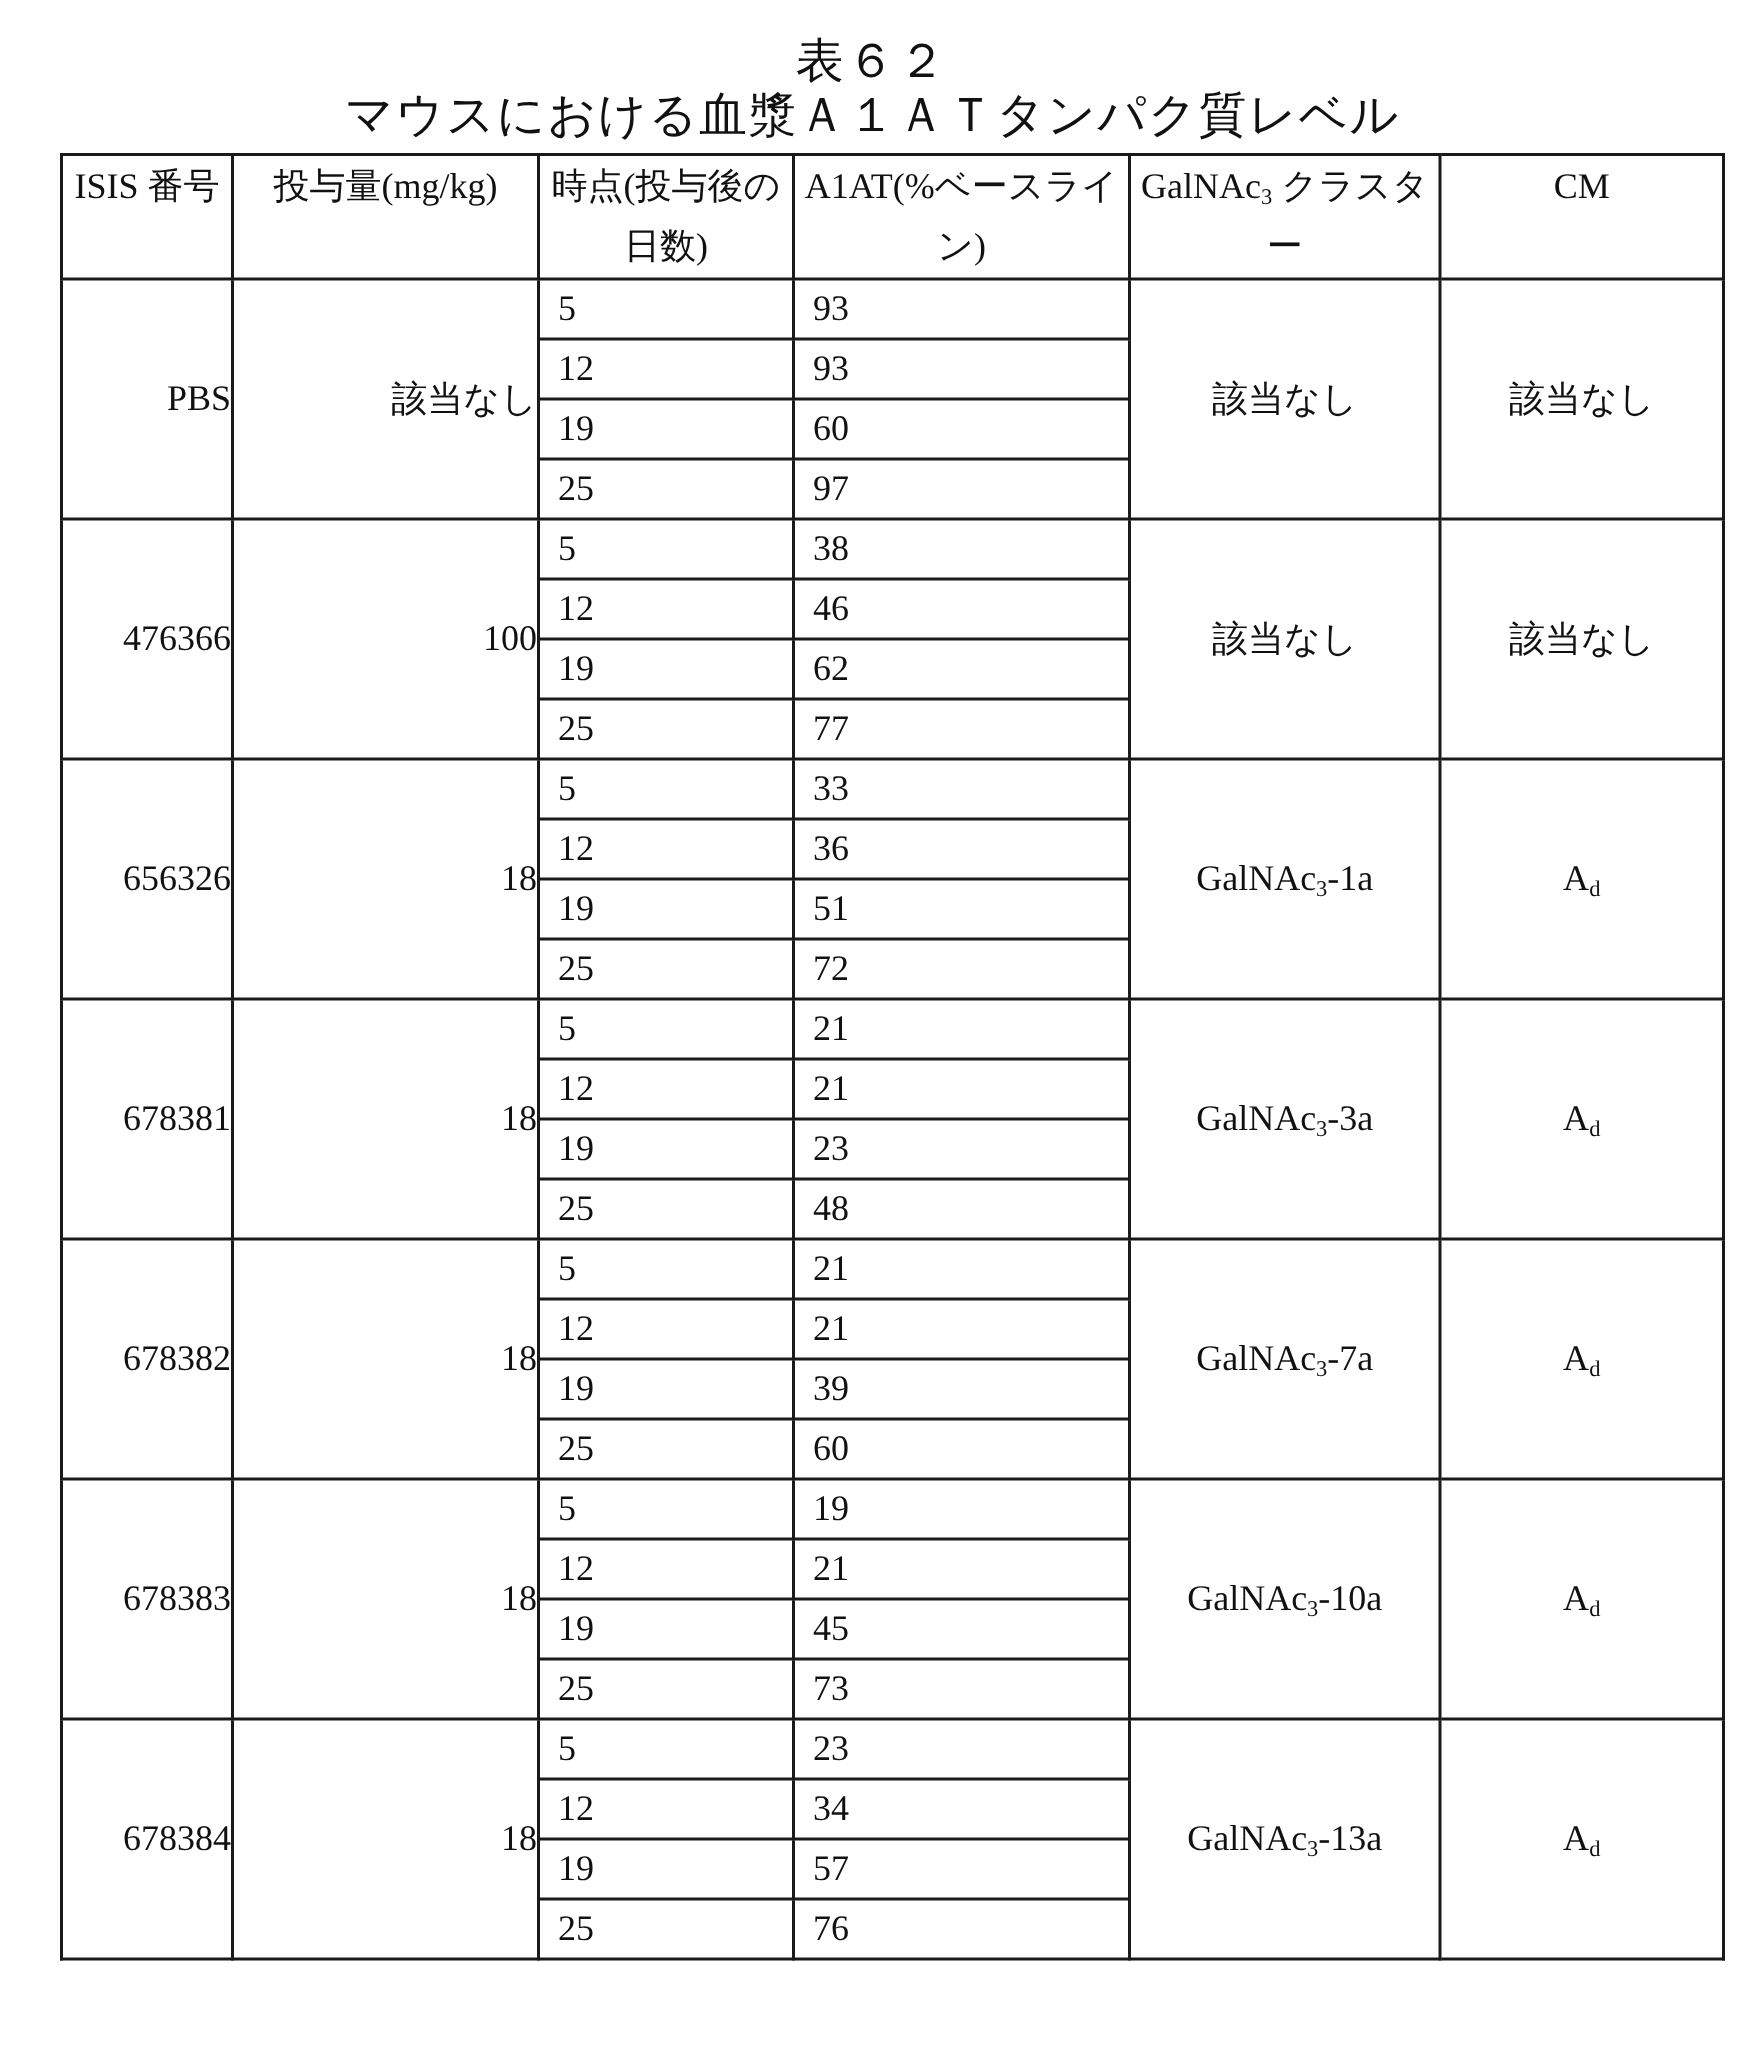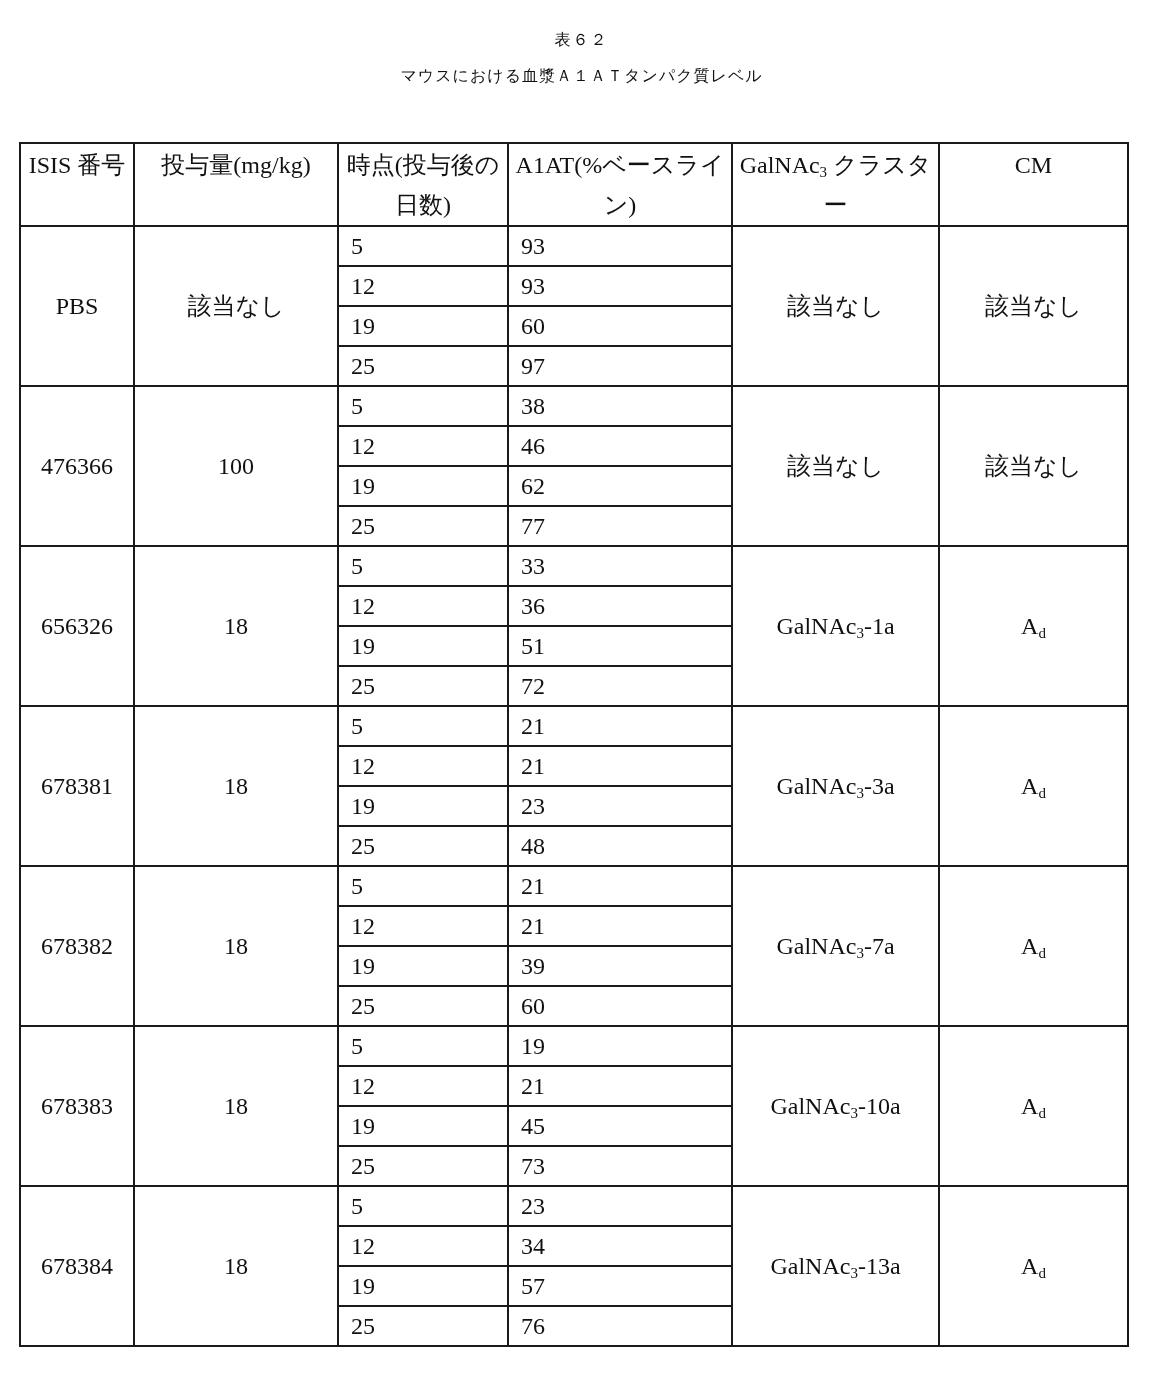--- a/index.html
+++ b/index.html
@@ -2,40 +2,39 @@
 <html><head>
   <meta charset="utf-8">
   <style>
     html, body { margin: 0; padding: 0; background: #ffffff; }
     body {
       width: 1163px; height: 1381px; position: relative; overflow: hidden;
       font-family: "Liberation Serif", "DejaVu Serif", serif; color: #111;
     }
     .title {
       position: absolute; left: 0; width: 1163px; text-align: center;
-      font-size: 16px; line-height: 30px;
+      font-size: 32px; line-height: 30px;
     }
     .t1 { top: 25px; letter-spacing: 2px; }
     .t2 { top: 61px; letter-spacing: 1px; }
     table {
-      position: absolute; left: 19px; top: 102px;
+      position: absolute; left: 40px; top: 102px;
       border-collapse: collapse; table-layout: fixed;
       width: 1108px;
-      margin-top: 40px;
     }
     td, th {
       border: 2px solid #1a1a1a; padding: 0; font-weight: normal;
       font-size: 24px; vertical-align: middle;
     }
     th {
       height: 79px; text-align: center; line-height: 40px; vertical-align: top;
       padding-top: 1px;
     }
     td.sub { height: 38px; text-align: left; padding-left: 12px; font-size: 24px; }
-    td.merged { text-align: center; }
+    td.merged { text-align: right; }
     td.mergedtop { text-align: center; vertical-align: middle; }
     sub { font-size: 15px; vertical-align: -4px; line-height: 0; }
   </style>
 </head>
 <body>
 
 <div class="title t1">表６２</div>
 <div class="title t2">マウスにおける血漿Ａ１ＡＴタンパク質レベル</div>
 
 <table>

